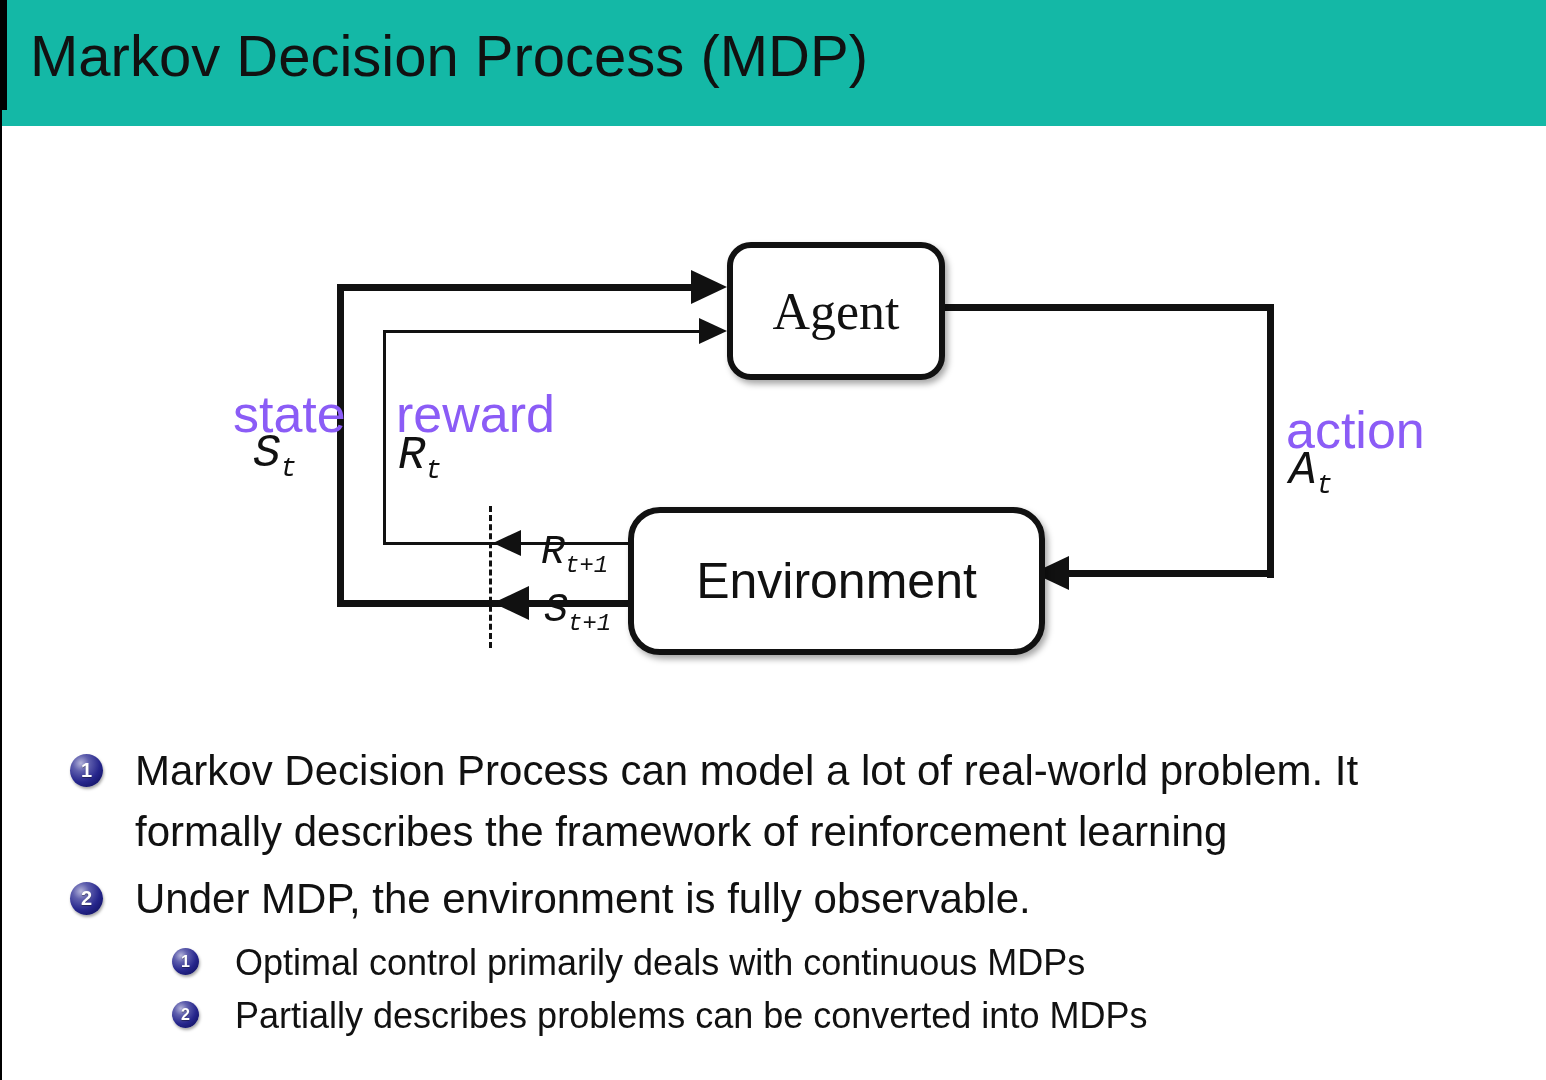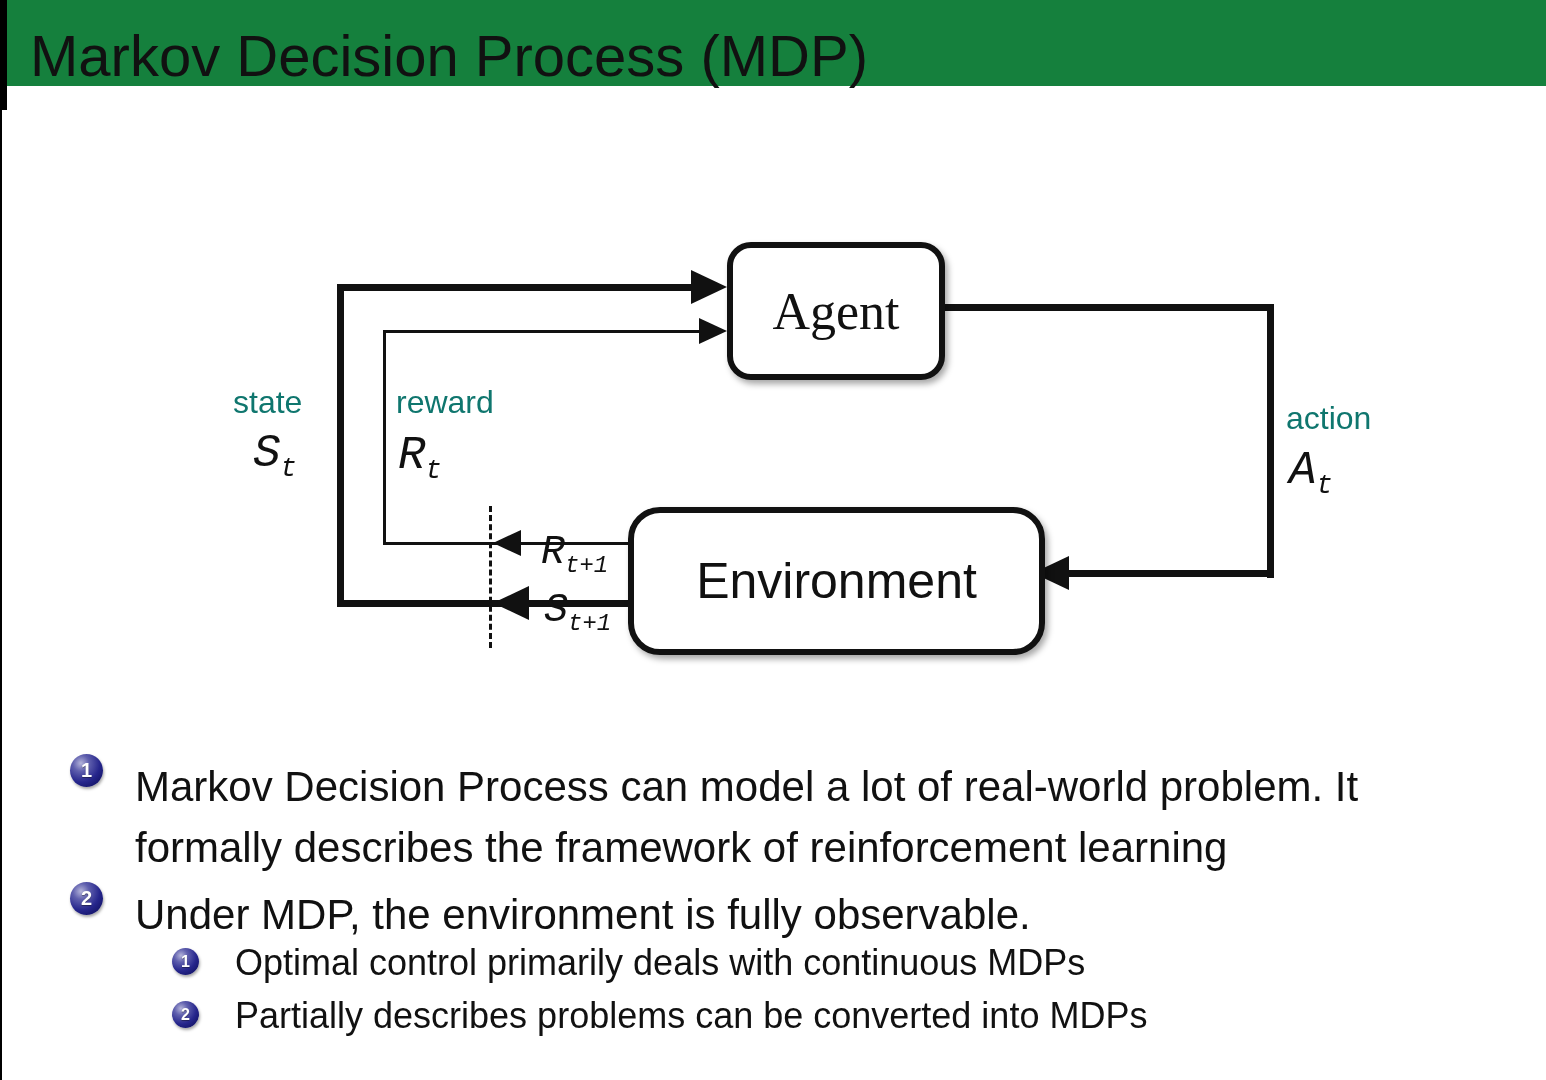--- a/index.html
+++ b/index.html
@@ -1,21 +1,21 @@
 <!DOCTYPE html>
 <html><head>
 <meta charset="utf-8">
 <style>
   html,body{margin:0;padding:0;background:#fff;}
   .page{
     position:relative;width:1546px;height:1080px;overflow:hidden;
     background:#ffffff;font-family:"Liberation Sans",sans-serif;color:#111;
   }
   
-  .titlebar{position:absolute;left:0;top:0;width:1546px;height:86px;background:#15803d;}
+  .titlebar{position:absolute;left:0;top:0;width:1546px;height:126px;background:#14b8a6;}
   .title{position:absolute;left:30px;top:0;height:110px;line-height:112px;
          font-size:58px;color:#111;white-space:nowrap;}
   .edge-left{position:absolute;left:0;top:0;width:2px;height:1080px;background:#000;}
   .edge-title{position:absolute;left:0;top:0;width:7px;height:110px;background:#000;}
 
   
   .ln{position:absolute;background:#111;}
   .node{
     position:absolute;background:#fff;border:6px solid #111;
     display:flex;align-items:center;justify-content:center;
@@ -25,39 +25,39 @@
   .node-env{left:628px;top:507px;width:405px;height:136px;border-radius:32px;font-size:50px;}
 
   .tri{position:absolute;width:0;height:0;}
   .tri-r-big{border-top:17px solid transparent;border-bottom:17px solid transparent;border-left:36px solid #111;}
   .tri-r-sm{border-top:13px solid transparent;border-bottom:13px solid transparent;border-left:28px solid #111;}
   .tri-l-big{border-top:17px solid transparent;border-bottom:17px solid transparent;border-right:36px solid #111;}
   .tri-l-sm{border-top:13px solid transparent;border-bottom:13px solid transparent;border-right:28px solid #111;}
 
   .dash-v{position:absolute;width:0;border-left:3px dashed #111;}
 
-  .dlabel{position:absolute;font-size:32px;color:#0f766e;white-space:nowrap;}
+  .dlabel{position:absolute;font-size:52px;color:#8b5cf6;white-space:nowrap;}
   .mlabel{position:absolute;font-family:Liberation Mono, monospace;font-style:italic;
           font-size:46px;color:#111;white-space:nowrap;}
   .mlabel sub{font-size:27px;line-height:0;}
   .mlabel-sm{font-size:40px;margin-top:36px;}
   .mlabel-sm sub{font-size:24px;}
 
   
   .bullet{position:absolute;display:flex;align-items:flex-start;}
   .badge{
     border-radius:50%;display:flex;align-items:center;justify-content:center;
     color:#fff;font-weight:bold;flex:0 0 auto;
     background:radial-gradient(circle at 33% 28%, #b4b4da 0%, #6060ae 25%, #26268c 58%, #15156a 82%, #0d0d4e 100%);
     box-shadow:1px 2px 3px rgba(0,0,0,0.35);
     text-shadow:0 1px 1px rgba(0,0,0,0.4);
   }
   .badge-l1{width:33px;height:33px;font-size:20px;margin-top:14px;margin-right:32px;}
   .badge-l2{width:27px;height:27px;font-size:16px;margin-top:12px;margin-right:36px;}
-  .btext{font-size:42px;line-height:61px;white-space:pre-line;color:#111;margin-top:16px;}
+  .btext{font-size:42px;line-height:61px;white-space:pre-line;color:#111;}
   .btext-sm{font-size:36px;line-height:54px;white-space:nowrap;color:#111;}
 </style>
 </head>
 <body>
 
 <div class="page">
 
   <div class="titlebar">
     <div class="title">Markov Decision Process (MDP)</div>
   </div>

